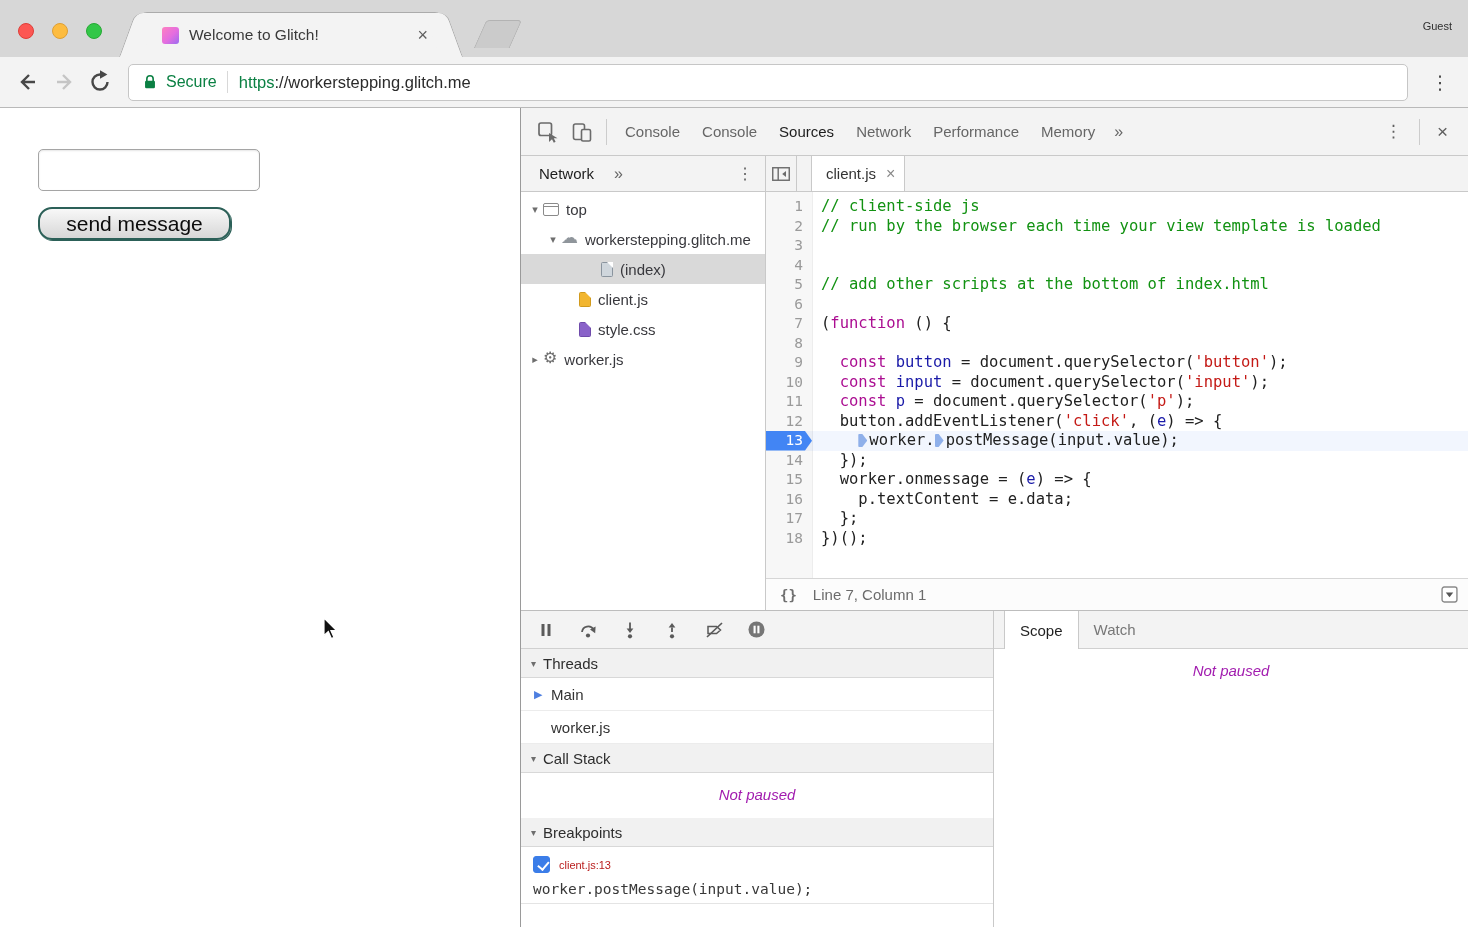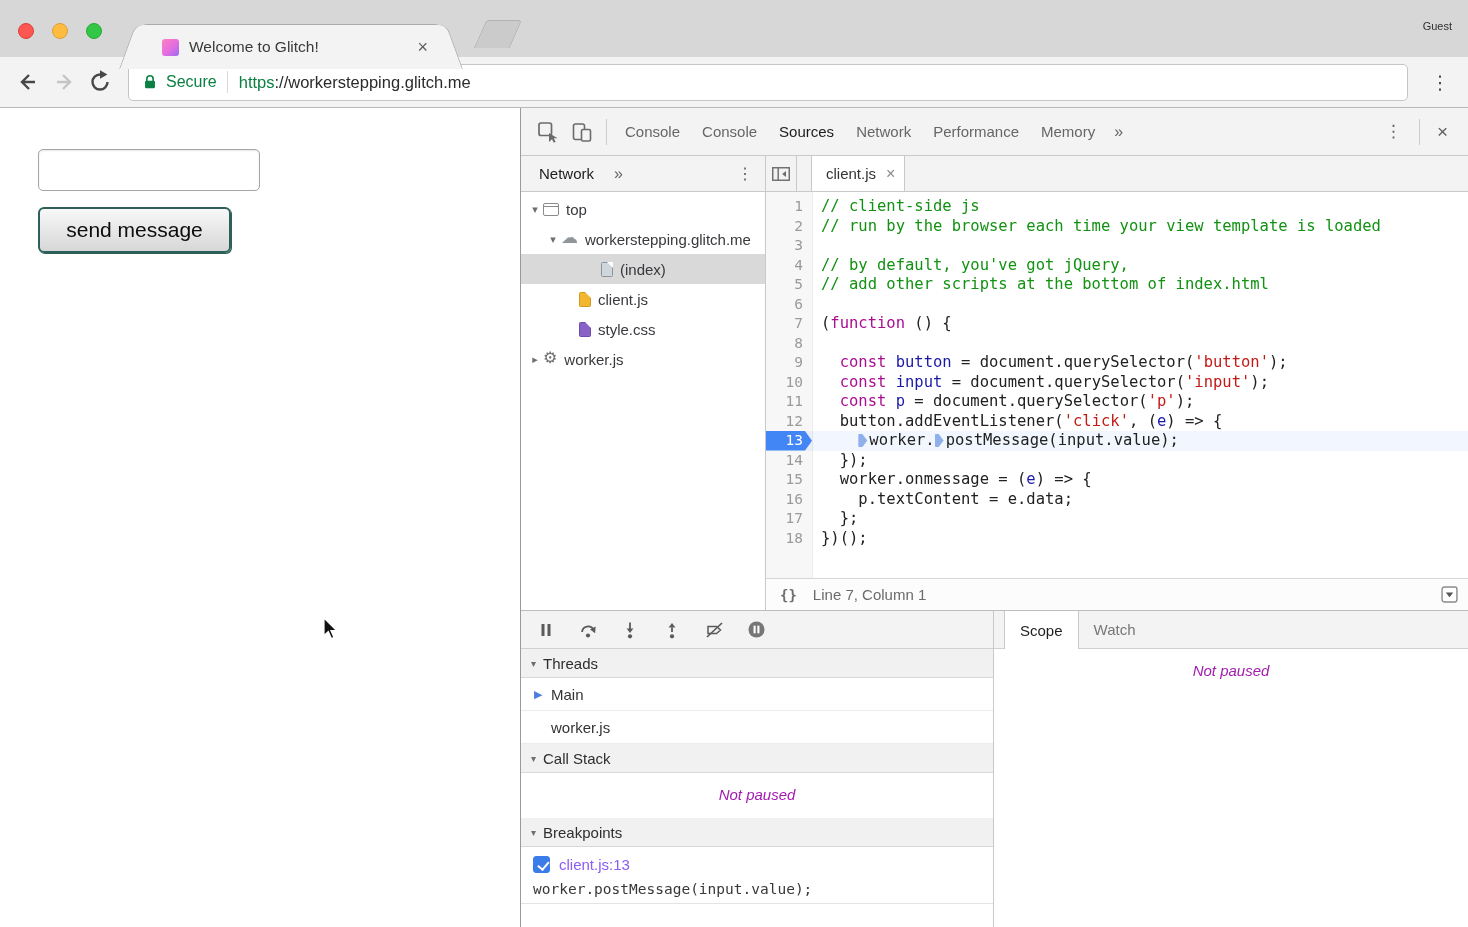--- a/index.html
+++ b/index.html
@@ -6,21 +6,21 @@
   html,body { width:1468px; height:927px; overflow:hidden; }
   body { font-family:"Liberation Sans",sans-serif; background:#fff; position:relative; color:#222; }
 
   
   .tabstrip { height:57px; background:#d7d7d7; position:relative; }
   .traffic { position:absolute; width:16px; height:16px; border-radius:50%; top:23px; }
   .tl-red    { left:18px; background:#fc5753; border:1px solid #df3e38; }
   .tl-yellow { left:52px; background:#fdbc40; border:1px solid #de9f34; }
   .tl-green  { left:86px; background:#33c748; border:1px solid #27aa35; }
 
-  .tab { position:absolute; left:140px; top:24px; width:302px; height:45px; background:#f3f3f3;
+  .tab { position:absolute; left:140px; top:12px; width:302px; height:45px; background:#f3f3f3;
          border-top:1px solid #ababab; border-radius:7px 7px 0 0; display:flex; align-items:center; padding:0 10px 0 22px; }
   .tab::before { content:''; position:absolute; left:-13px; bottom:0; width:22px; height:44px; background:#f3f3f3;
          transform:skewX(-20deg); border-left:1px solid #ababab; border-top-left-radius:8px; }
   .tab::after  { content:''; position:absolute; right:-13px; bottom:0; width:22px; height:44px; background:#f3f3f3;
          transform:skewX(20deg); border-right:1px solid #ababab; border-top-right-radius:8px; }
   .favicon { width:17px; height:17px; border-radius:3px; flex:none;
          background:linear-gradient(135deg,#ff80c0 0%,#e36de0 55%,#9a6cf0 100%); }
   .tab-title { font-size:15.5px; color:#3a3a3a; margin-left:10px; flex:1; white-space:nowrap; overflow:hidden; }
   .tab-close { color:#5f5f5f; font-size:18px; line-height:18px; padding:0 4px; }
   .newtab { position:absolute; left:480px; top:20px; width:36px; height:28px; background:#cbcbcb;
@@ -35,22 +35,22 @@
   .url-sep { width:1px; height:22px; background:#d8d8d8; margin-right:11px; flex:none; }
   .url-text { font-size:16.5px; color:#2b2b2b; white-space:nowrap; overflow:hidden; }
   .url-scheme { color:#0b8043; }
   .kebab { font-size:19px; color:#4a4a4a; line-height:1; }
 
   
   .content { display:flex; height:819px; }
   .page { width:520px; background:#fff; padding:41px 0 0 38px; position:relative; flex:none; }
   .msg-input { width:222px; height:42px; border:1px solid #a5a5a5; border-radius:5px; background:#fff;
                box-shadow:inset 0 1px 2px rgba(0,0,0,.10); font-size:18px; padding:0 9px; outline:none; }
-  .send-btn { display:block; margin-top:16px; width:193px; height:46px; font-family:inherit; font-size:21px; color:#0c0c0c;
-              background:linear-gradient(#f8f8f8,#d7d7d7); border:2px solid #2c6058; border-radius:6px;
+  .send-btn { display:block; margin-top:16px; width:193px; height:33px; font-family:inherit; font-size:21px; color:#0c0c0c;
+              background:linear-gradient(#f8f8f8,#d7d7d7); border:2px solid #2c6058; border-radius:14px;
               box-shadow:1px 1px 0 #2c6058; }
 
   
   .devtools { width:948px; border-left:1px solid #9a9a9a; display:flex; flex-direction:column; background:#fff; flex:none; }
   .dt-toolbar { height:48px; background:#f3f3f3; border-bottom:1px solid #c9c9c9; display:flex; align-items:center; padding:0 10px; flex:none; }
   .dt-iconbtn { width:34px; height:34px; display:flex; align-items:center; justify-content:center; flex:none; }
   .dt-sep { width:1px; height:26px; background:#ccc; margin:0 7px; flex:none; }
   .dt-tab { padding:0 11px; font-size:15px; color:#666; height:48px; line-height:48px; white-space:nowrap; }
   .dt-tab.active { color:#1c1c1c; }
   .dt-overflow { color:#666; font-size:16px; padding:0 8px; }
@@ -121,21 +121,21 @@
   .thread-row { height:33px; display:flex; align-items:center; padding-left:13px; font-size:15px; color:#333;
                 border-bottom:1px solid #ececec; }
   .thread-arrow { width:17px; color:#4e7fe0; font-size:11px; flex:none; }
   .empty-msg { text-align:center; font-style:italic; color:#a21caf; font-size:15px; padding:13px 0 15px; }
   .bp-entry { padding:9px 10px 6px 12px; border-bottom:1px solid #e4e4e4; }
   .bp-entry-row { display:flex; align-items:center; gap:9px; }
   .cbx { width:17px; height:17px; border-radius:3px; border:1px solid #b4b4b4; background:#fff; position:relative; flex:none; }
   .cbx.checked { background:#3b7de8; border-color:#3b7de8; }
   .cbx.checked::after { content:''; position:absolute; left:5.5px; top:2.2px; width:4.5px; height:9px;
         border:solid #fff; border-width:0 2px 2px 0; transform:rotate(40deg); }
-  .bp-label { font-size:15px; color:#8b5cf6; }
+  .bp-label { font-size:11px; color:#b91c1c; }
   .bp-code { font-family:"DejaVu Sans Mono",monospace; font-size:14.5px; color:#383838; margin-top:8px; white-space:pre;
              overflow:hidden; }
 
   .debug-right { flex:1; background:#fff; min-width:0; }
   .side-tabs { height:38px; background:#f3f3f3; border-bottom:1px solid #d0d0d0; display:flex; align-items:stretch; padding-left:10px; }
   .side-tab { padding:0 15px; display:flex; align-items:center; font-size:15px; color:#777; }
   .side-tab.active { background:#fff; border-left:1px solid #c9c9c9; border-right:1px solid #c9c9c9; color:#1f1f1f; margin-bottom:-1px; }
 
   .mouse-cursor { position:absolute; left:323px; top:617px; z-index:50; pointer-events:none; }
 </style>
@@ -283,21 +283,21 @@
             <div class="ed-tab">
               <span>client.js</span>
               <span class="ed-tab-close">×</span>
             </div>
           </div>
 
           <div class="code-wrap" id="code">
               <div class="code-line"><span class="gutter">1</span><span class="code-content"><span class="tok-c">// client-side js</span></span></div>
               <div class="code-line"><span class="gutter">2</span><span class="code-content"><span class="tok-c">// run by the browser each time your view template is loaded</span></span></div>
               <div class="code-line"><span class="gutter">3</span><span class="code-content"></span></div>
-              <div class="code-line"><span class="gutter">4</span><span class="code-content"><span class="tok-c">// by default, you've got jQuery,</span></span></div>
+              <div class="code-line"><span class="gutter">4</span></div>
               <div class="code-line"><span class="gutter">5</span><span class="code-content"><span class="tok-c">// add other scripts at the bottom of index.html</span></span></div>
               <div class="code-line"><span class="gutter">6</span><span class="code-content"></span></div>
               <div class="code-line"><span class="gutter">7</span><span class="code-content"><span>(</span><span class="tok-k">function</span><span> () {</span></span></div>
               <div class="code-line"><span class="gutter">8</span></div>
               <div class="code-line"><span class="gutter">9</span><span class="code-content"><span>  </span><span class="tok-k">const</span><span> </span><span class="tok-d">button</span><span> = document.querySelector(</span><span class="tok-s">'button'</span><span>);</span></span></div>
               <div class="code-line"><span class="gutter">10</span><span class="code-content"><span>  </span><span class="tok-k">const</span><span> </span><span class="tok-d">input</span><span> = document.querySelector(</span><span class="tok-s">'input'</span><span>);</span></span></div>
               <div class="code-line"><span class="gutter">11</span><span class="code-content"><span>  </span><span class="tok-k">const</span><span> </span><span class="tok-d">p</span><span> = document.querySelector(</span><span class="tok-s">'p'</span><span>);</span></span></div>
               <div class="code-line"><span class="gutter">12</span><span class="code-content"><span>  button.addEventListener(</span><span class="tok-s">'click'</span><span>, (</span><span class="tok-d">e</span><span>) =&gt; {</span></span></div>
               <div class="code-line bp"><span class="gutter bp-g">13</span><span class="code-content"><span>    </span><span class="bp-inline"></span><span>worker.</span><span class="bp-inline"></span><span>postMessage(input.value);</span></span></div>
               <div class="code-line"><span class="gutter">14</span><span class="code-content"><span>  });</span></span></div>

